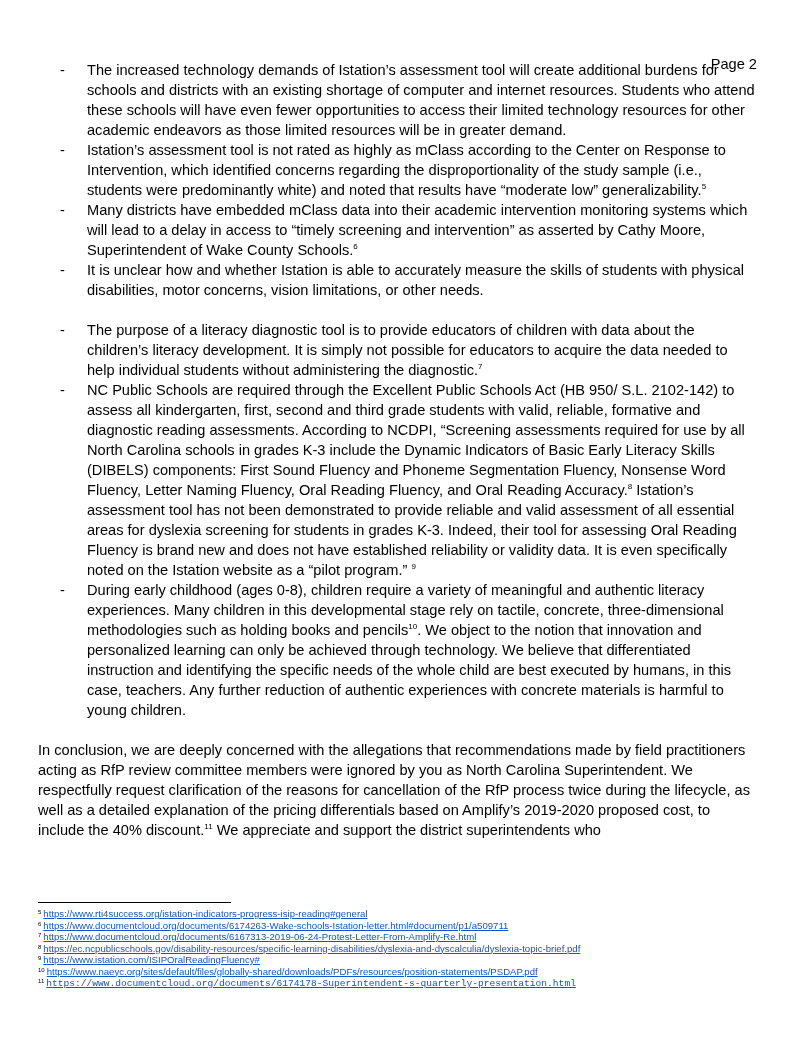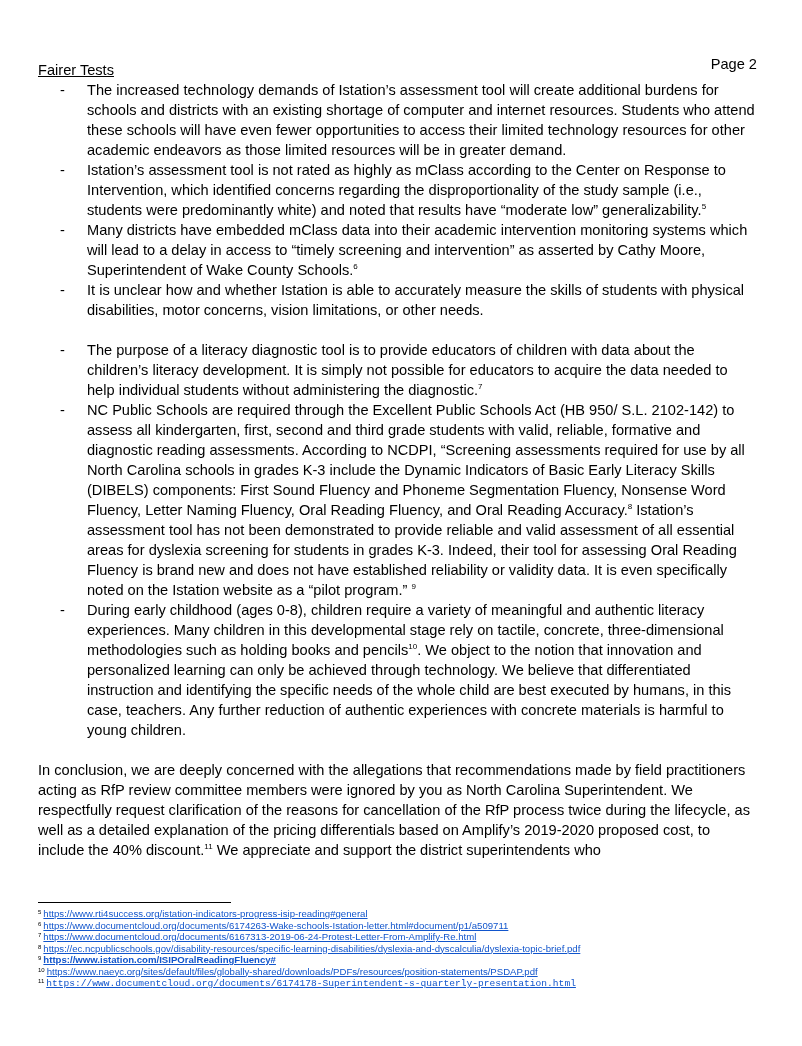--- a/index.html
+++ b/index.html
@@ -43,21 +43,20 @@
   .footnote sup { font-size: 6px; vertical-align: 3px; margin-right: 2px; }
   .footnote a { color: #1155cc; text-decoration: underline; }
 </style>
 </head>
 <body>
 
 <div class="page-number">Page 2</div>
 
 <div class="content">
   <section>
-    <h3 class="section-heading">Fairer Tests</h3>
     <ul class="bullets">
         <li><span class="dash">-</span><span>The increased technology demands of Istation’s assessment tool will create </span><b>additional burdens for schools and districts with an existing shortage of computer and internet resources</b><span>. Students who attend these schools will have even fewer opportunities to access their limited technology resources for other academic endeavors as those limited resources will be in greater demand.</span></li>
         <li><span class="dash">-</span><span>Istation’s assessment tool is not rated as highly as mClass according to the Center on Response to Intervention, which identified concerns regarding the disproportionality of the study sample (i.e., students were predominantly white) and noted that results have “moderate low” generalizability.</span><sup>5</sup></li>
         <li><span class="dash">-</span><span>Many districts have embedded mClass data into their academic intervention monitoring systems which will lead to a delay in access to “timely screening and intervention” as asserted by Cathy Moore, Superintendent of Wake County Schools.</span><sup>6</sup></li>
         <li><span class="dash">-</span><span>It is unclear how and whether Istation is able to accurately measure the skills of students with physical disabilities, motor concerns, vision limitations, or other needs.</span></li>
       </ul>
   </section>
   <div class="gap"></div>
   <section>
     <ul class="bullets">
@@ -69,16 +68,16 @@
   <div class="gap"></div>
   <p style="margin:0" id="conclusion"><span>In conclusion, we are deeply concerned with the allegations that recommendations made by field practitioners acting as RfP review committee members were ignored by you as North Carolina Superintendent. </span><b>We respectfully request clarification of the reasons for cancellation of the RfP process twice during the lifecycle, as well as a detailed explanation of the pricing differentials based on Amplify’s 2019-2020 proposed cost, to include the 40% discount</b><span>.</span><sup>11</sup><span>  We appreciate and support the district superintendents who</span></p>
 </div>
 
 <div class="footnote-rule"></div>
 <div class="footnotes" id="footnotes">
     <div class="footnote"><sup>5</sup><a href="#" style="color: rgb(17, 85, 204);">https://www.rti4success.org/istation-indicators-progress-isip-reading#general</a></div>
     <div class="footnote"><sup>6</sup><a href="#" style="color: rgb(17, 85, 204);">https://www.documentcloud.org/documents/6174263-Wake-schools-Istation-letter.html#document/p1/a509711</a></div>
     <div class="footnote"><sup>7</sup><a href="#" style="color: rgb(17, 85, 204);">https://www.documentcloud.org/documents/6167313-2019-06-24-Protest-Letter-From-Amplify-Re.html</a></div>
     <div class="footnote"><sup>8</sup><a href="#" style="color: rgb(17, 85, 204);">https://ec.ncpublicschools.gov/disability-resources/specific-learning-disabilities/dyslexia-and-dyscalculia/dyslexia-topic-brief.pdf</a></div>
-    <div class="footnote"><sup>9</sup><a href="#" style="color: rgb(17, 85, 204); font-weight: bold;">https://www.istation.com/ISIPOralReadingFluency#</a></div>
+    <div class="footnote"><sup>9</sup><a href="#" style="color: rgb(17, 85, 204);">https://www.istation.com/ISIPOralReadingFluency#</a></div>
     <div class="footnote"><sup>10</sup><a href="#" style="color: rgb(17, 85, 204);">https://www.naeyc.org/sites/default/files/globally-shared/downloads/PDFs/resources/position-statements/PSDAP.pdf</a></div>
     <div class="footnote"><sup>11</sup><a href="#" style="color: rgb(17, 85, 204); font-family: Liberation Mono, monospace;">https://www.documentcloud.org/documents/6174178-Superintendent-s-quarterly-presentation.html</a></div>
   </div>
 
 </body></html>

